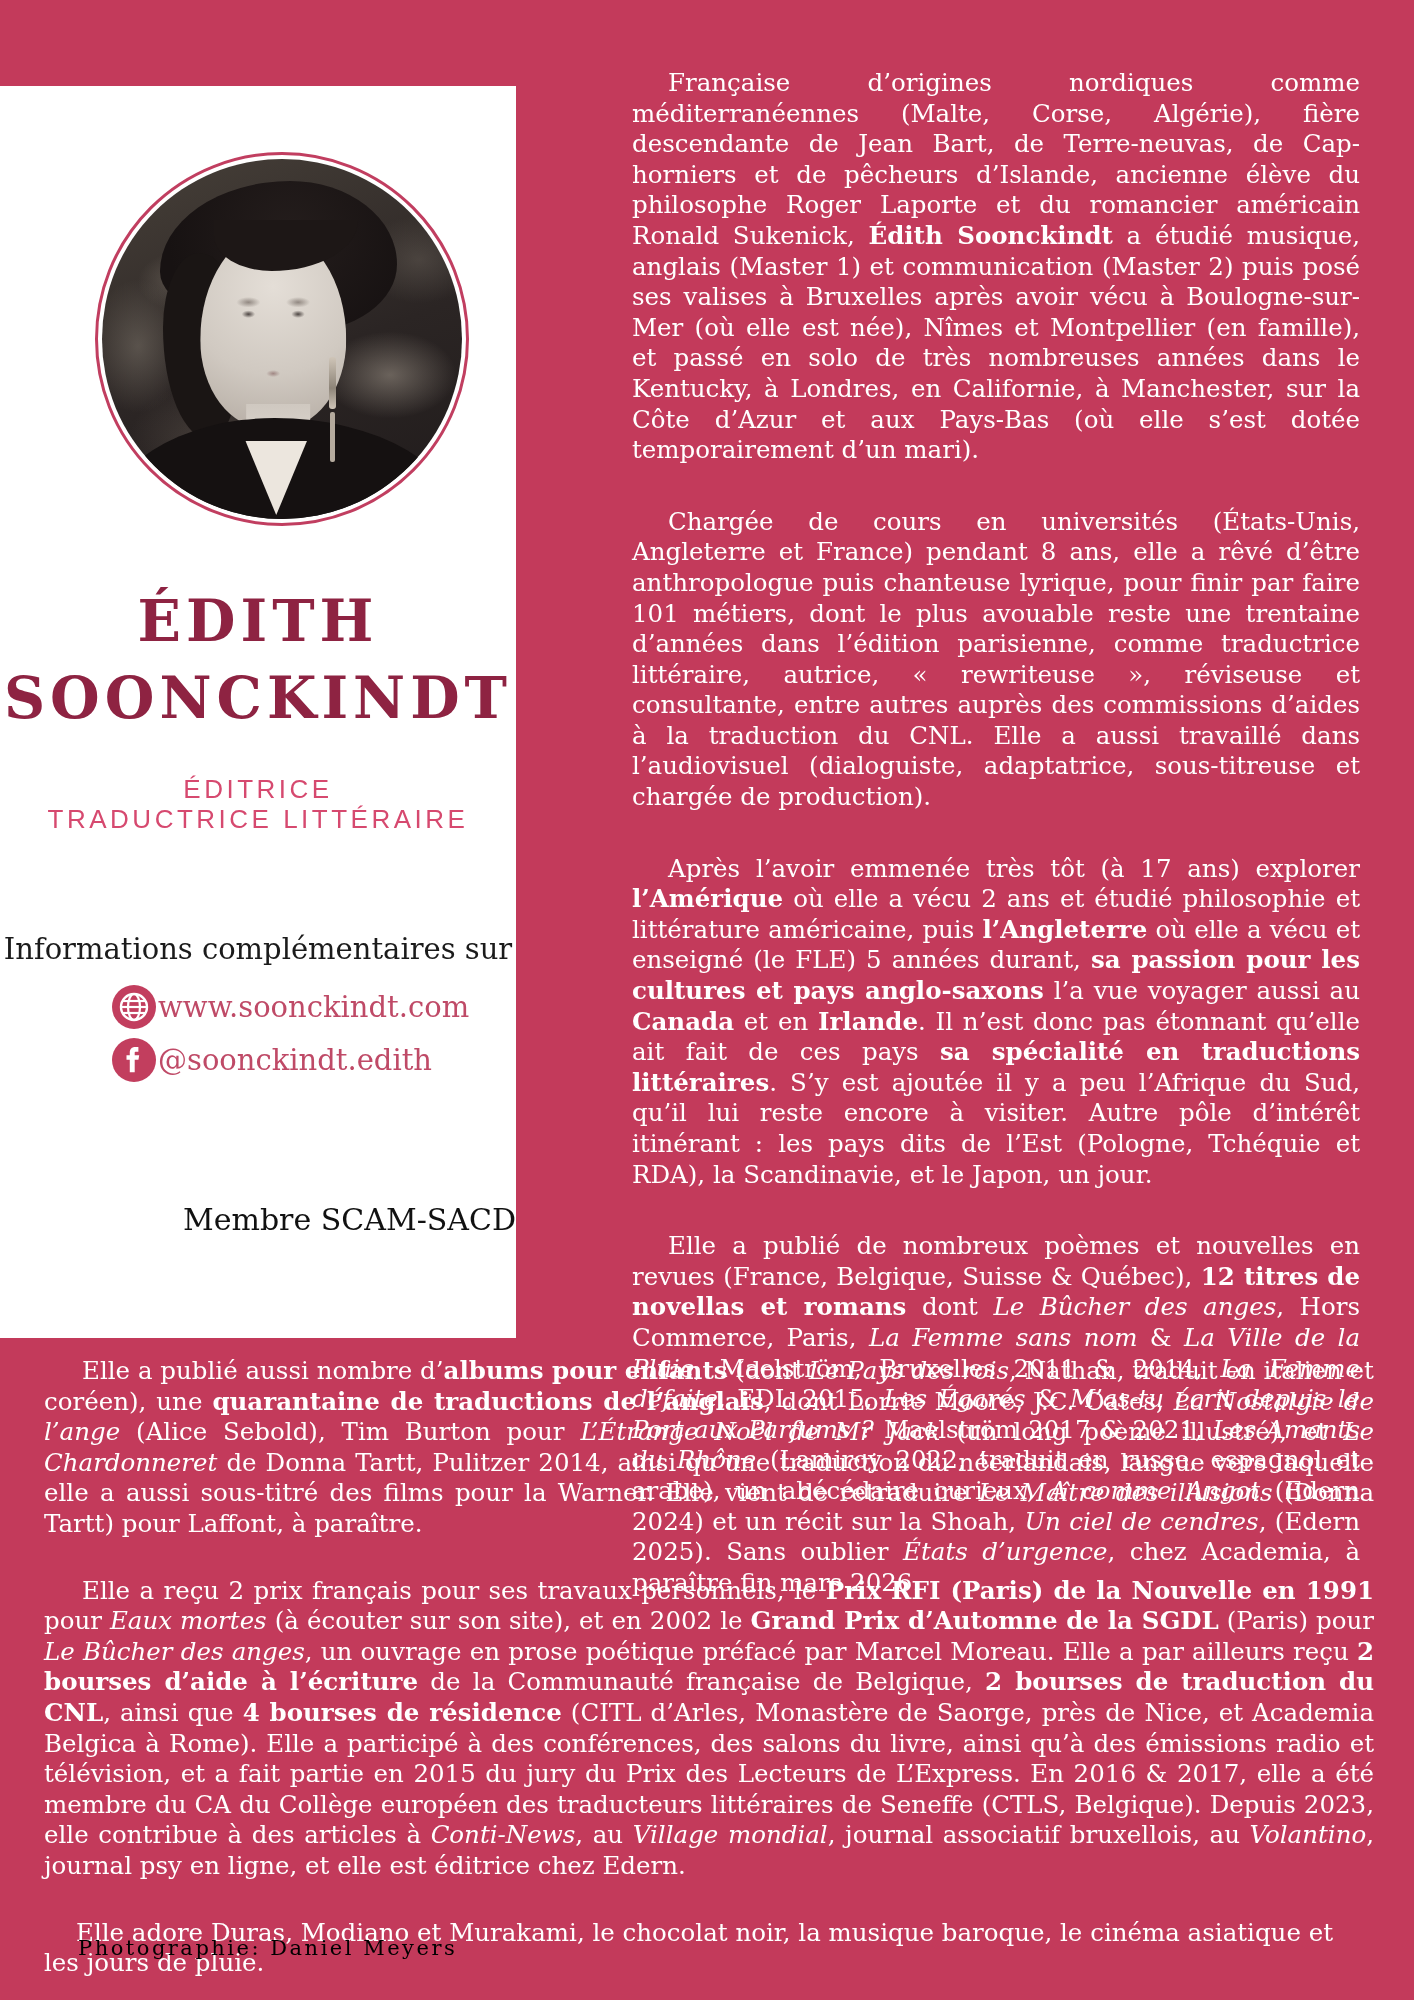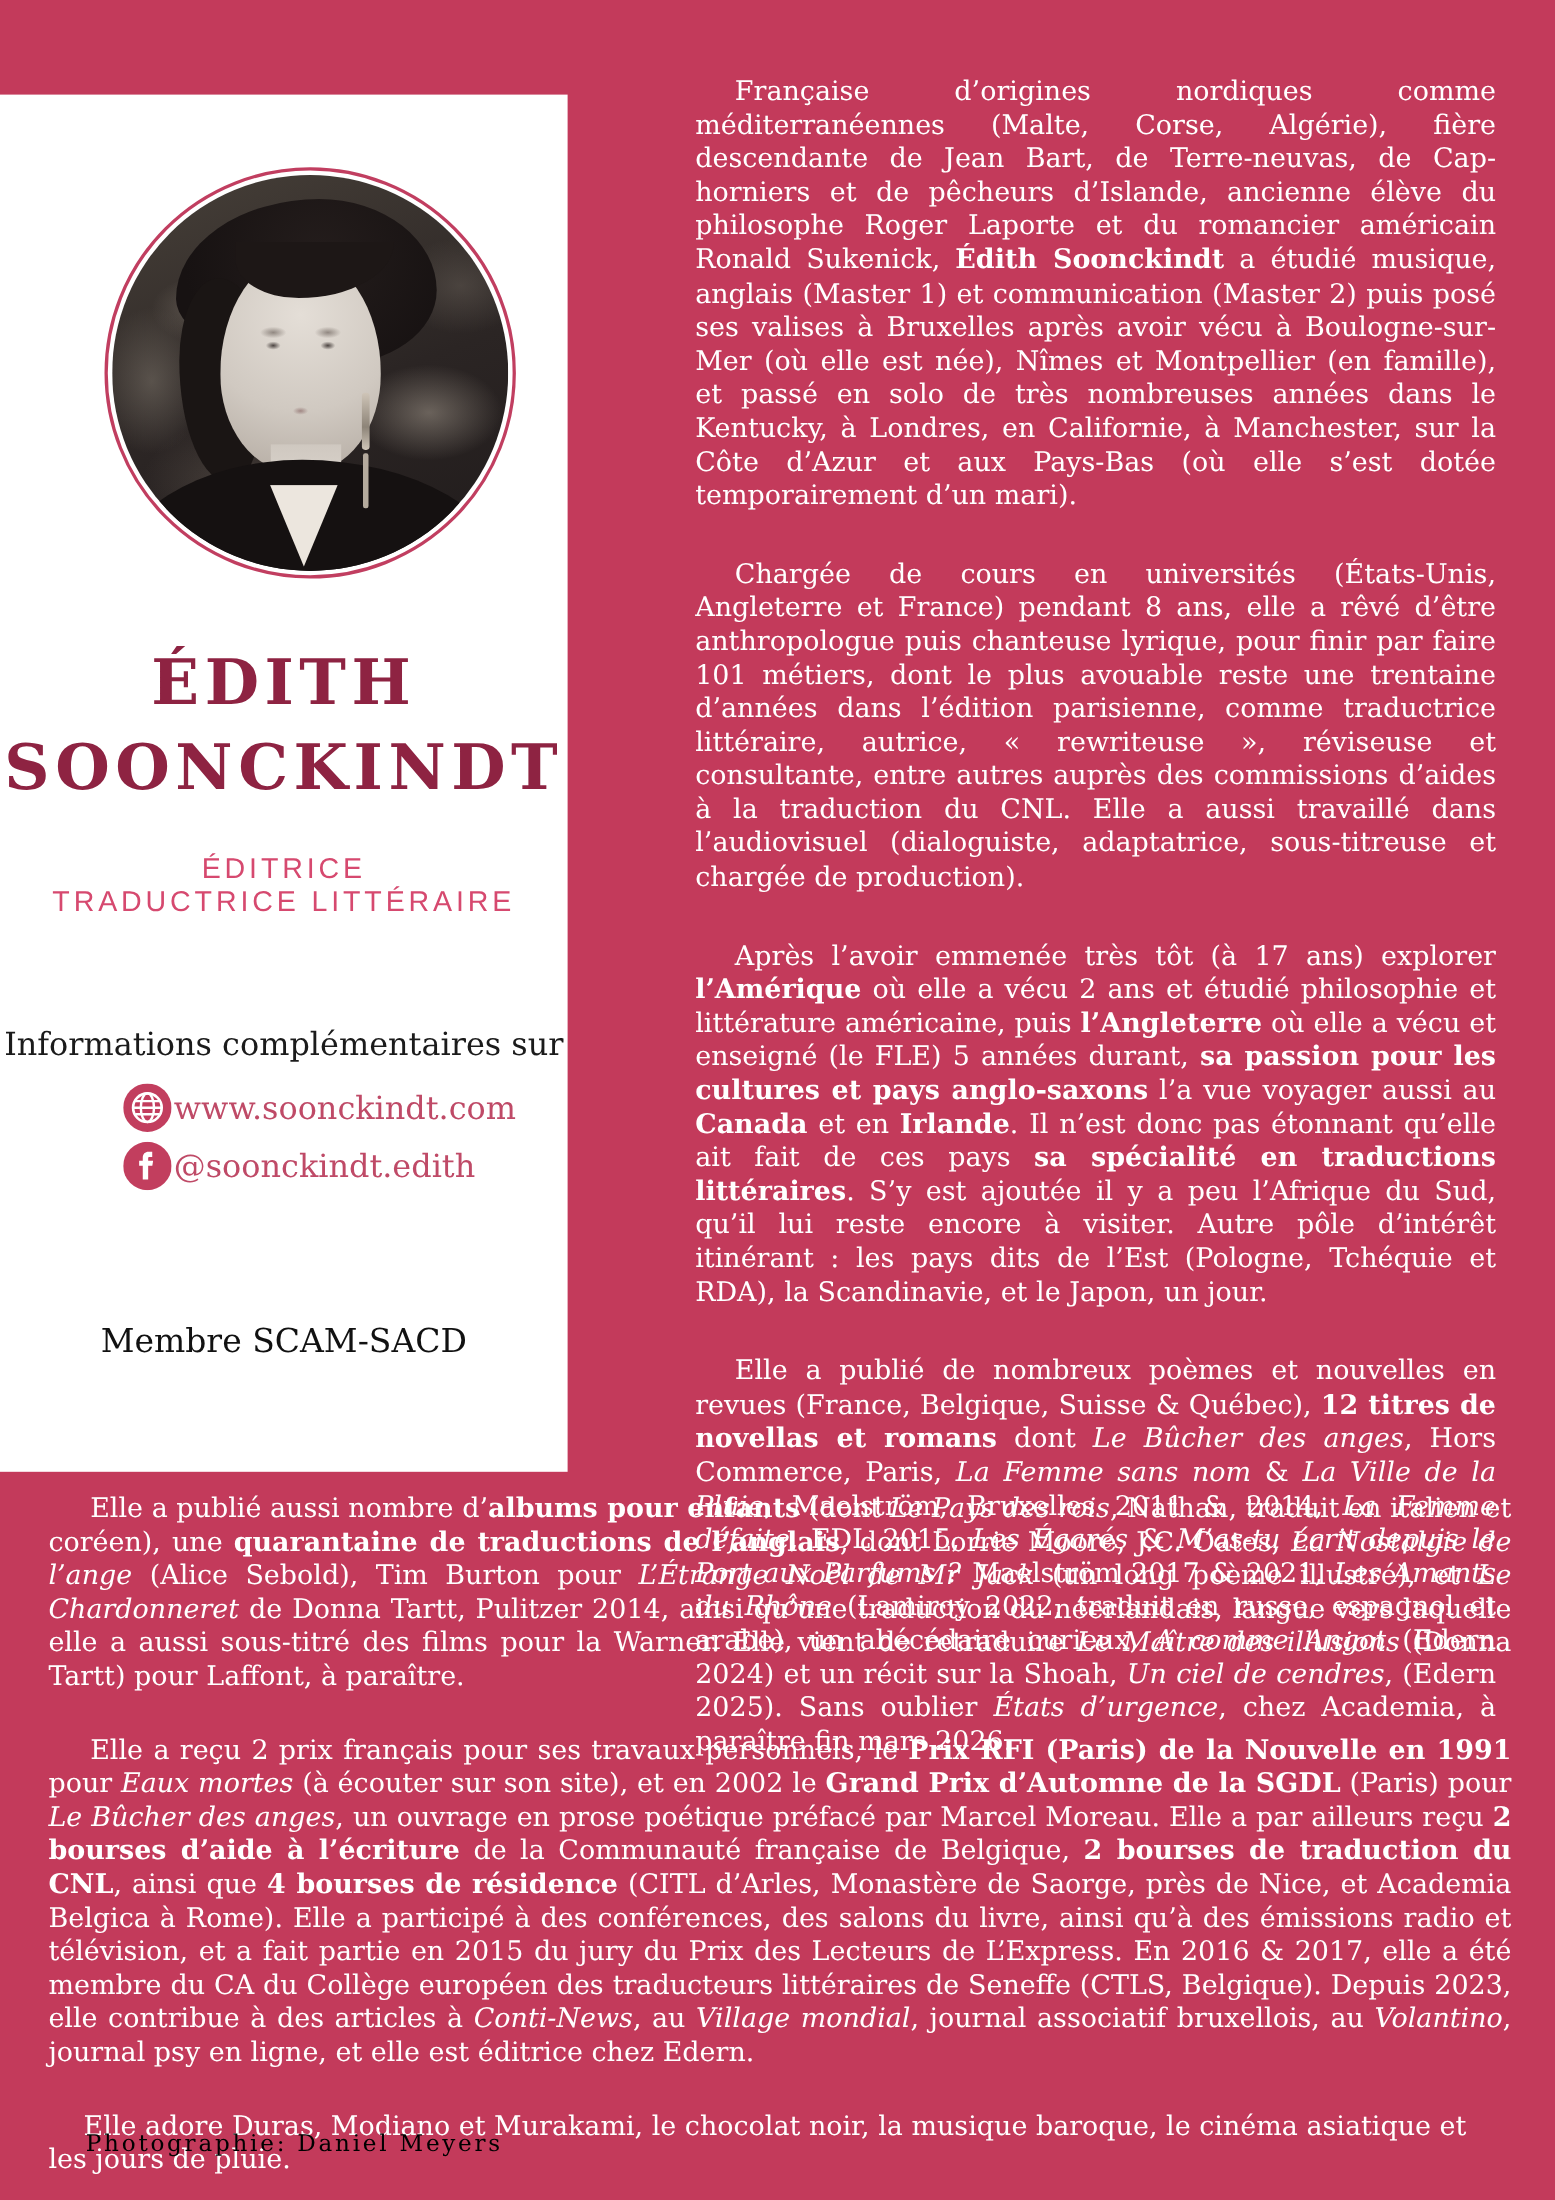--- a/index.html
+++ b/index.html
@@ -97,21 +97,21 @@
   .info-heading{
     position:absolute;top:846px;left:0;width:100%;
     text-align:center;color:#1b1b1b;font-size:29px;
   }
   .links{position:absolute;top:899px;left:112px;}
   .link-row{display:flex;align-items:center;margin-bottom:9px;height:44px;}
   .link-icon{width:44px;height:44px;flex:0 0 44px;}
   .link-label{margin-left:2px;color:#BF4A67;font-size:29px;white-space:nowrap;}
   .membership{
     position:absolute;top:1116px;left:0;width:100%;
-    text-align:center;color:#111111;font-size:30px;
+    text-align:right;color:#111111;font-size:30px;
   }
 
   
   .col-right{position:absolute;left:632px;top:68px;width:728px;}
   .col-right p{
     margin:0 0 41px 0;color:#ffffff;
     font-size:24.5px;line-height:30.6px;
     text-align:justify;text-indent:36px;
   }
   .col-right p:last-child{margin-bottom:0;}

